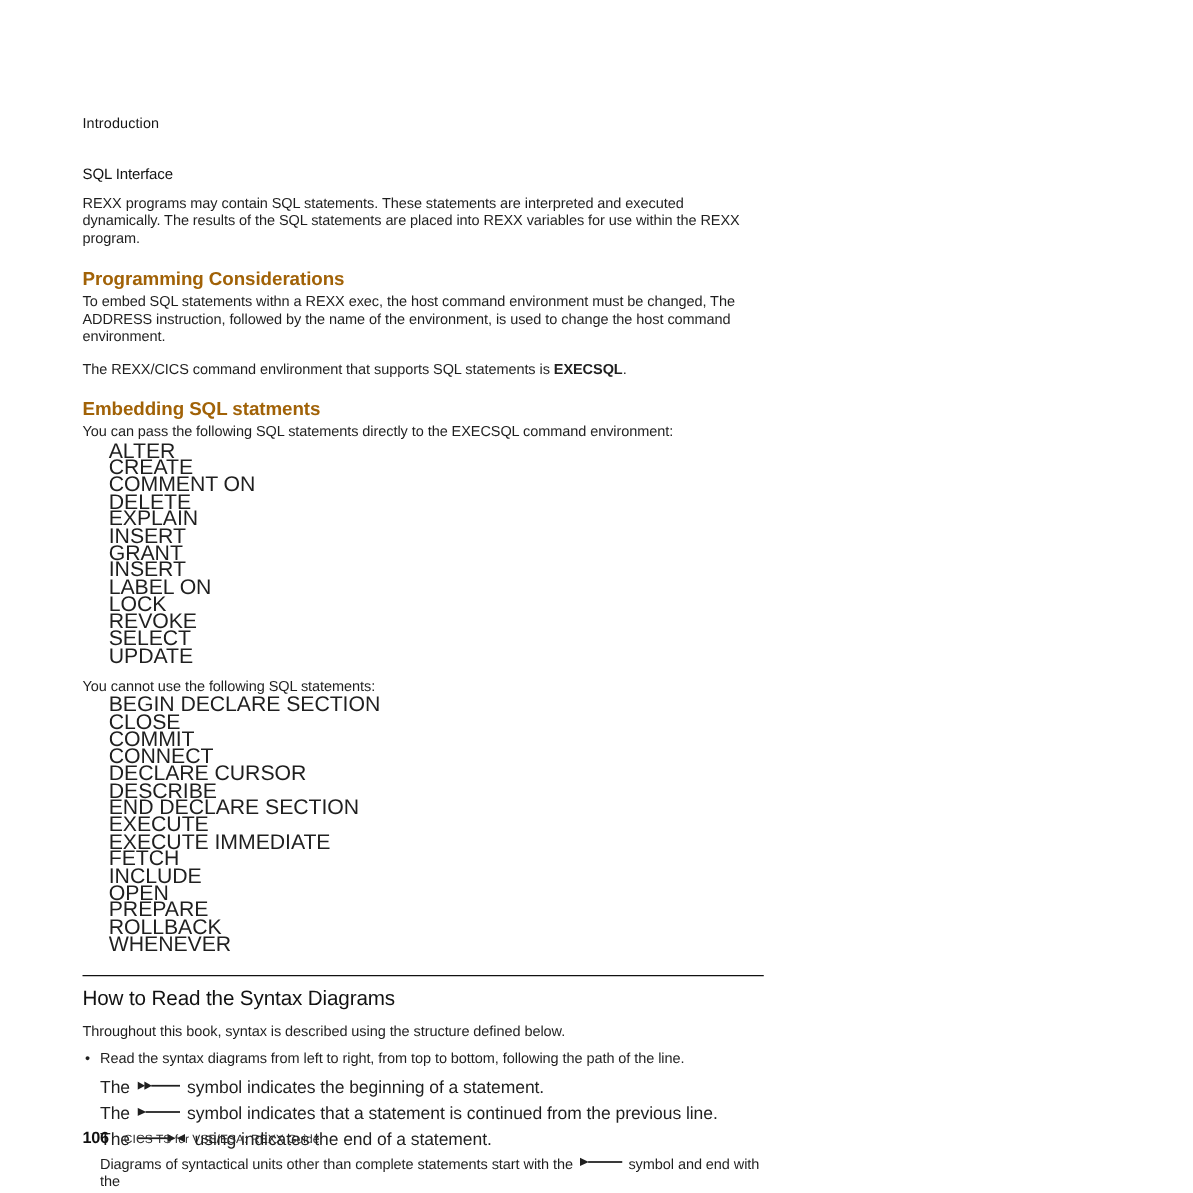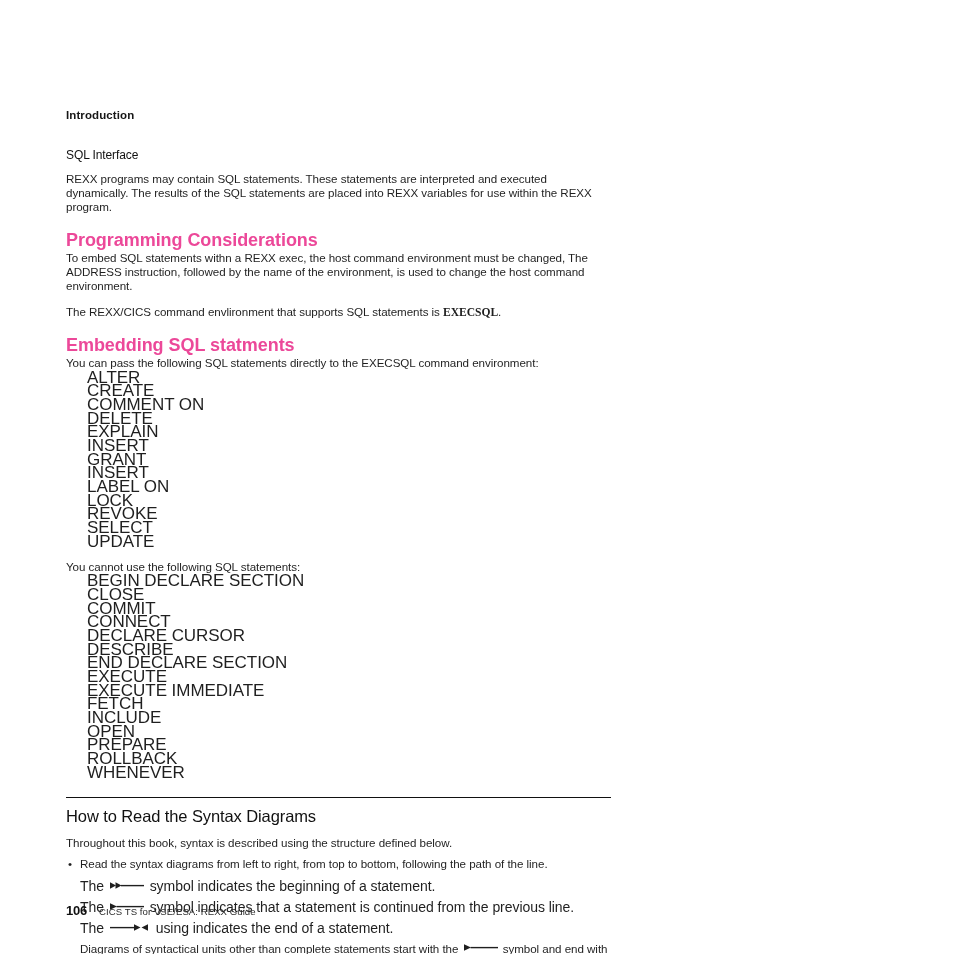--- a/index.html
+++ b/index.html
@@ -29,43 +29,43 @@
   .content {
     position: absolute;
     left: 66px;
     top: 92px;
     width: 545px;
   }
 
   
   .running-head {
     font-size: 11.5px;
-    font-weight: bold;
+    font-weight: normal;
     letter-spacing: 0.1px;
     color: #161616;
-    margin: 16px 0 24px 0;
+    margin: 0 0 24px 0;
     line-height: 14px;
   }
 
   
   h1.sec-title {
     font-size: 12px;
     font-weight: normal;
     letter-spacing: -0.1px;
     margin: 0 0 7px 0;
     line-height: 19px;
     color: #111111;
   }
   h2.sub-title {
-    font-size: 18px;
+    font-size: 15px;
     font-weight: bold;
     letter-spacing: -0.05px;
     margin: 17px 0 3px 0;
     line-height: 16px;
-    color: #ec4899;
+    color: #a16207;
   }
   h1.rule-title {
     font-size: 16.5px;
     font-weight: normal;
     letter-spacing: -0.1px;
     margin: 0;
     padding: 9px 0 0 0;
     line-height: 19px;
     color: #111111;
   }
@@ -74,21 +74,21 @@
   p.body {
     font-size: 11.6px;
     line-height: 14.2px;
     margin: 0 0 0 0;
     color: #1f1f1f;
     letter-spacing: -0.05px;
   }
   p.body + p.body { margin-top: 12px; }
   p.lead { margin: 0; }
 
-  b.strong { font-weight: bold; font-family: Liberation Serif, serif; }
+  b.strong { font-weight: bold; }
 
   
   ul.stmt-list {
     list-style: none;
     margin: 0;
     padding: 0 0 0 21px;
   }
   ul.stmt-list li {
     font-size: 17px;
     line-height: 13.65px;

